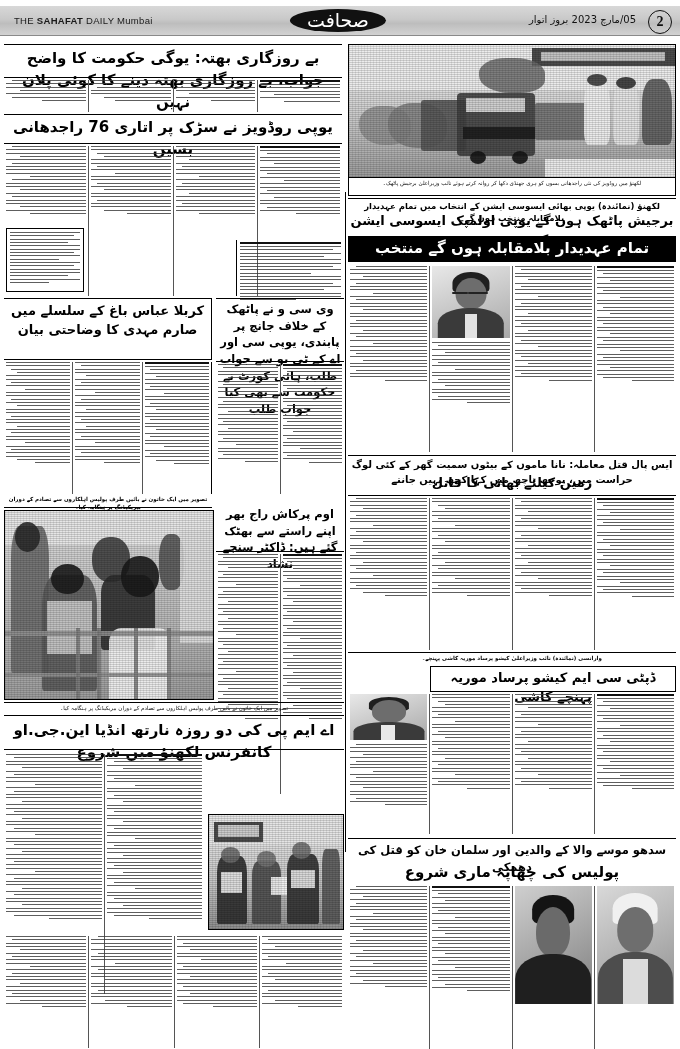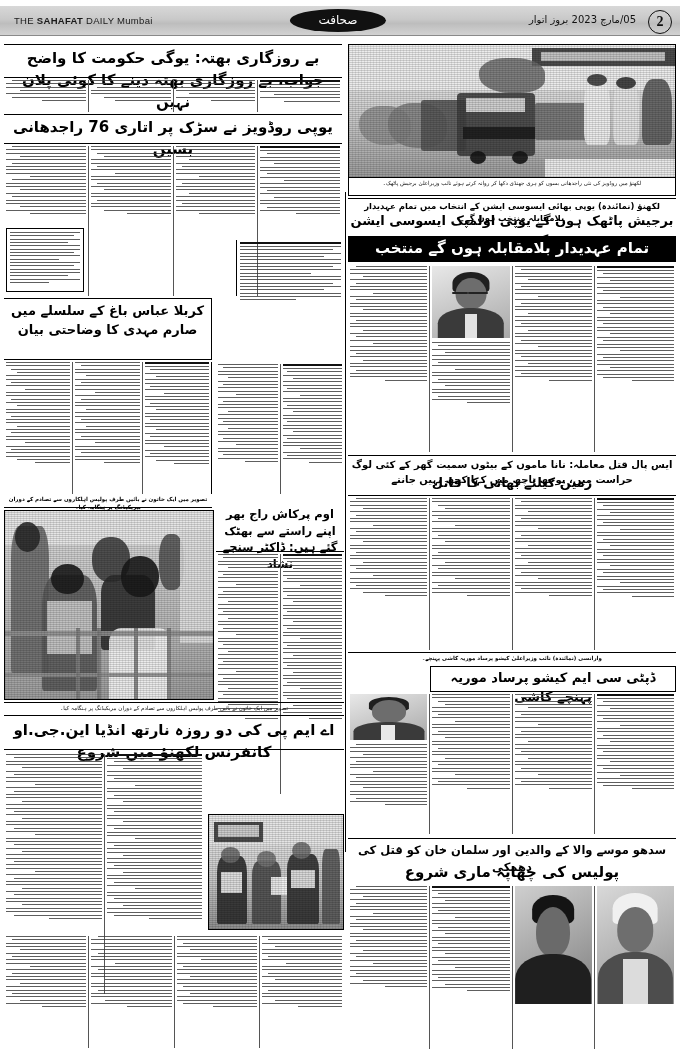--- a/index.html
+++ b/index.html
@@ -41,21 +41,21 @@
   .masthead-left b { font-weight: bold; }
   .masthead-logo {
     position: absolute;
     left: 290px; top: 3px;
     width: 96px; height: 23px;
     background: #111;
     border-radius: 50% / 50%;
     color: #fff;
     text-align: center;
     line-height: 23px;
-    font-size: 12px;
+    font-size: 19px;
     direction: rtl;
     font-family: "DejaVu Sans", sans-serif;
   }
   .masthead-date {
     position: absolute;
     right: 44px; top: 8px;
     direction: rtl;
     font-size: 10px;
     font-family: "DejaVu Sans", sans-serif;
     color: #111;
@@ -566,20 +566,23 @@
       <div class="ln s1"></div>
       <div class="ln s1"></div>
       <div class="ln s2"></div>
       <div class="ln s1"></div>
       <div class="ln s3"></div>
       <div class="ln s1"></div>
       <div class="ln s1"></div>
       <div class="ln s5"></div>
   </div>
 
+  <div class="blk rule-top rule-bottom" style="left:216px; top:292px; width:128px; height:64px; padding:2px;">
+    <div class="hl hl-md">وی سی و نے پاٹھک کے خلاف جانچ پر پابندی، یوپی سی اور اے کے ٹی یو سے جواب طلب، ہائی کورٹ نے حکومت سے بھی کیا جواب طلب</div>
+  </div>
   <div class="blk" style="left:216px; top:358px; width:128px; height:130px;">
     <div class="cols">
       <div class="col">
         <div class="ln lead s1"></div>
           <div class="ln s1"></div>
           <div class="ln s2"></div>
           <div class="ln s1"></div>
           <div class="ln s3"></div>
           <div class="ln s1"></div>
           <div class="ln s1"></div>

